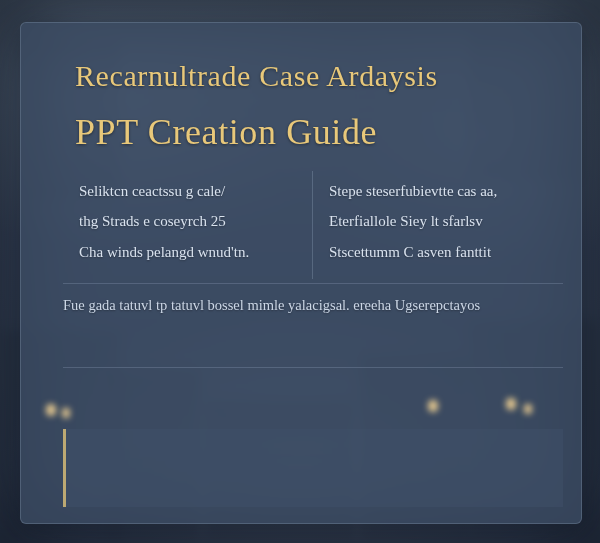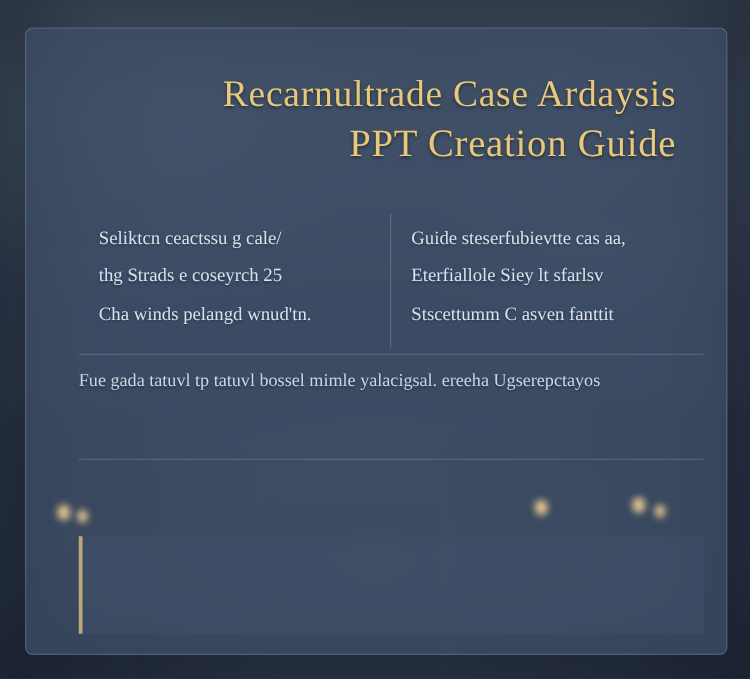--- a/index.html
+++ b/index.html
@@ -59,34 +59,33 @@
     border: 1px solid rgba(150,170,195,0.28);
     border-radius: 6px;
     box-shadow: 0 4px 26px rgba(12,18,28,0.45);
     backdrop-filter: blur(2px);
   }
 
   .titles {
     position: absolute;
     left: 54px;
     top: 36px;
-    right: 40px;
-    text-align: right;
+    right: 51px;
   }
   .title-line-1 {
     font-size: 30px;
     letter-spacing: 0.6px;
     color: #e8c87a;
     text-shadow: 0 1px 3px rgba(0,0,0,0.45);
     filter: blur(0.45px);
     white-space: nowrap;
   }
   .title-line-2 {
-    margin-top: 4px;
-    font-size: 31px;
+    margin-top: 18px;
+    font-size: 36px;
     letter-spacing: 0.6px;
     color: #e8c87a;
     text-shadow: 0 1px 3px rgba(0,0,0,0.45);
     filter: blur(0.45px);
     white-space: nowrap;
   }
 
   
   .cols {
     position: absolute;
@@ -194,21 +193,21 @@
       <div class="title-line-2">PPT Creation Guide</div>
     </div>
 
     <div class="cols">
       <div class="col left">
         <p>Seliktcn ceactssu g cale/</p>
         <p>thg Strads e coseyrch 25</p>
         <p>Cha winds pelangd wnud'tn.</p>
       </div>
       <div class="col right">
-        <p>Guide steserfubievtte cas aa,</p>
+        <p>Stepe steserfubievtte cas aa,</p>
         <p>Eterfiallole Siey lt sfarlsv</p>
         <p>Stscettumm C asven fanttit</p>
       </div>
     </div>
 
     <div class="divider div-1"></div>
 
     <div class="mid-block">
       <p>Fue gada tatuvl tp tatuvl bossel mimle yalacigsal. ereeha Ugserepctayos</p>
     </div>

